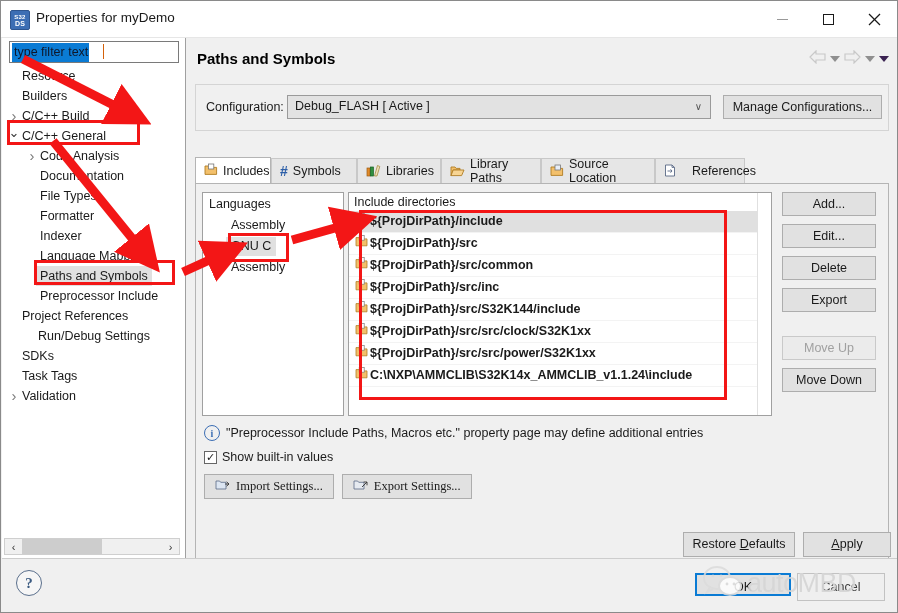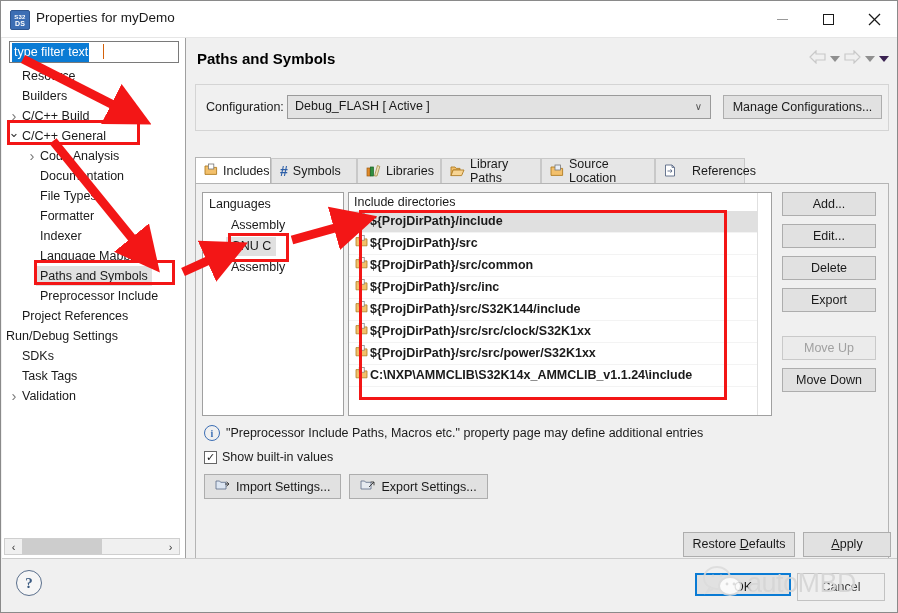--- a/index.html
+++ b/index.html
@@ -27,21 +27,21 @@
   .wbtn.max{right:46px;}
   .wbtn.close{right:0;}
   .wbtn.min .g{display:block;width:11px;height:1px;background:#999;}
   .wbtn.max .g{display:block;width:11px;height:11px;border:1.3px solid #1a1a1a;box-sizing:border-box;}
 
   
   .leftpane{position:absolute;left:1px;top:37px;width:184px;height:520px;background:#fff;
             border-right:1px solid #a0a0a0;box-sizing:border-box;}
   .filterbox{position:absolute;left:7px;top:3px;width:170px;height:22px;border:1px solid #7a7a7a;
              background:#fff;box-sizing:border-box;}
-  .filterbox .sel{display:inline-block;background:#0a7bd4;color:#ffffff;font-size:12.5px;
+  .filterbox .sel{display:inline-block;background:#0a7bd4;color:#0f172a;font-size:12.5px;
                   padding:2px 1px 2px 2px;margin:1px 14px 0 2px;line-height:15px;}
   .filterbox .caret{display:inline-block;width:1px;height:15px;background:#d4610a;
                     vertical-align:-3px;}
   .tree{position:absolute;left:0;top:28px;width:182px;}
   .tnode{position:relative;height:20px;line-height:20px;white-space:nowrap;font-size:12.5px;}
   .tnode .arw{position:absolute;width:12px;text-align:center;color:#7a7a7a;font-size:10px;
               line-height:20px;}
   .tnode .lbl{position:absolute;}
   .tnode.sel .lbl{background:#e0e0e0;padding:0 4px;margin-left:-4px;}
 
@@ -108,21 +108,21 @@
 
   .noteline{position:absolute;left:8px;top:241px;font-size:12.5px;display:flex;align-items:center;gap:6px;}
   .infoico{width:14px;height:14px;border-radius:50%;border:1.3px solid #3c6eb4;color:#3c6eb4;
            font-size:10px;font-weight:bold;display:flex;align-items:center;justify-content:center;
            font-family:"Liberation Serif",serif;}
   .chkline{position:absolute;left:8px;top:266px;font-size:12.5px;display:flex;align-items:center;gap:5px;}
   .chkbox{width:13px;height:13px;border:1px solid #666;background:#fff;box-sizing:border-box;
           display:flex;align-items:center;justify-content:center;font-size:11px;color:#1a1a1a;line-height:1;}
   .setbtns{position:absolute;left:8px;top:290px;display:flex;gap:8px;}
   .setbtn{height:25px;background:#e1e1e1;border:1px solid #adadad;box-sizing:border-box;
-          font-size:12.5px;display:flex;align-items:center;gap:6px;padding:0 10px;}
+          font-size:12.5px;display:flex;align-items:center;gap:6px;padding:0 10px;font-family:Liberation Serif, serif;}
 
   .restore-btn{position:absolute;left:496px;top:494px;width:112px;height:25px;background:#e1e1e1;
                border:1px solid #adadad;box-sizing:border-box;font-size:12.5px;text-align:center;line-height:23px;}
   .apply-btn{position:absolute;left:616px;top:494px;width:88px;height:25px;background:#e1e1e1;
              border:1px solid #adadad;box-sizing:border-box;font-size:12.5px;text-align:center;line-height:23px;}
   .u{text-decoration:underline;}
 
   
   .footer{position:absolute;left:1px;top:557px;width:895px;height:55px;background:#f0f0f0;
           border-top:1px solid #cdcdcd;box-sizing:border-box;}
@@ -221,21 +221,21 @@
         <div class="tnode">
           <span class="arw" style="left: 24px;"></span>
           <span class="lbl" style="left: 38px;">Preprocessor Include</span>
         </div>
         <div class="tnode">
           <span class="arw" style="left: 6px;"></span>
           <span class="lbl" style="left: 20px;">Project References</span>
         </div>
         <div class="tnode">
           <span class="arw" style="left: 6px;"></span>
-          <span class="lbl" style="left: 4px;">Run/Debug Settings</span>
+          <span class="lbl" style="left: 36px;">Run/Debug Settings</span>
         </div>
         <div class="tnode">
           <span class="arw" style="left: 6px;"></span>
           <span class="lbl" style="left: 20px;">SDKs</span>
         </div>
         <div class="tnode">
           <span class="arw" style="left: 6px;"></span>
           <span class="lbl" style="left: 20px;">Task Tags</span>
         </div>
         <div class="tnode">

